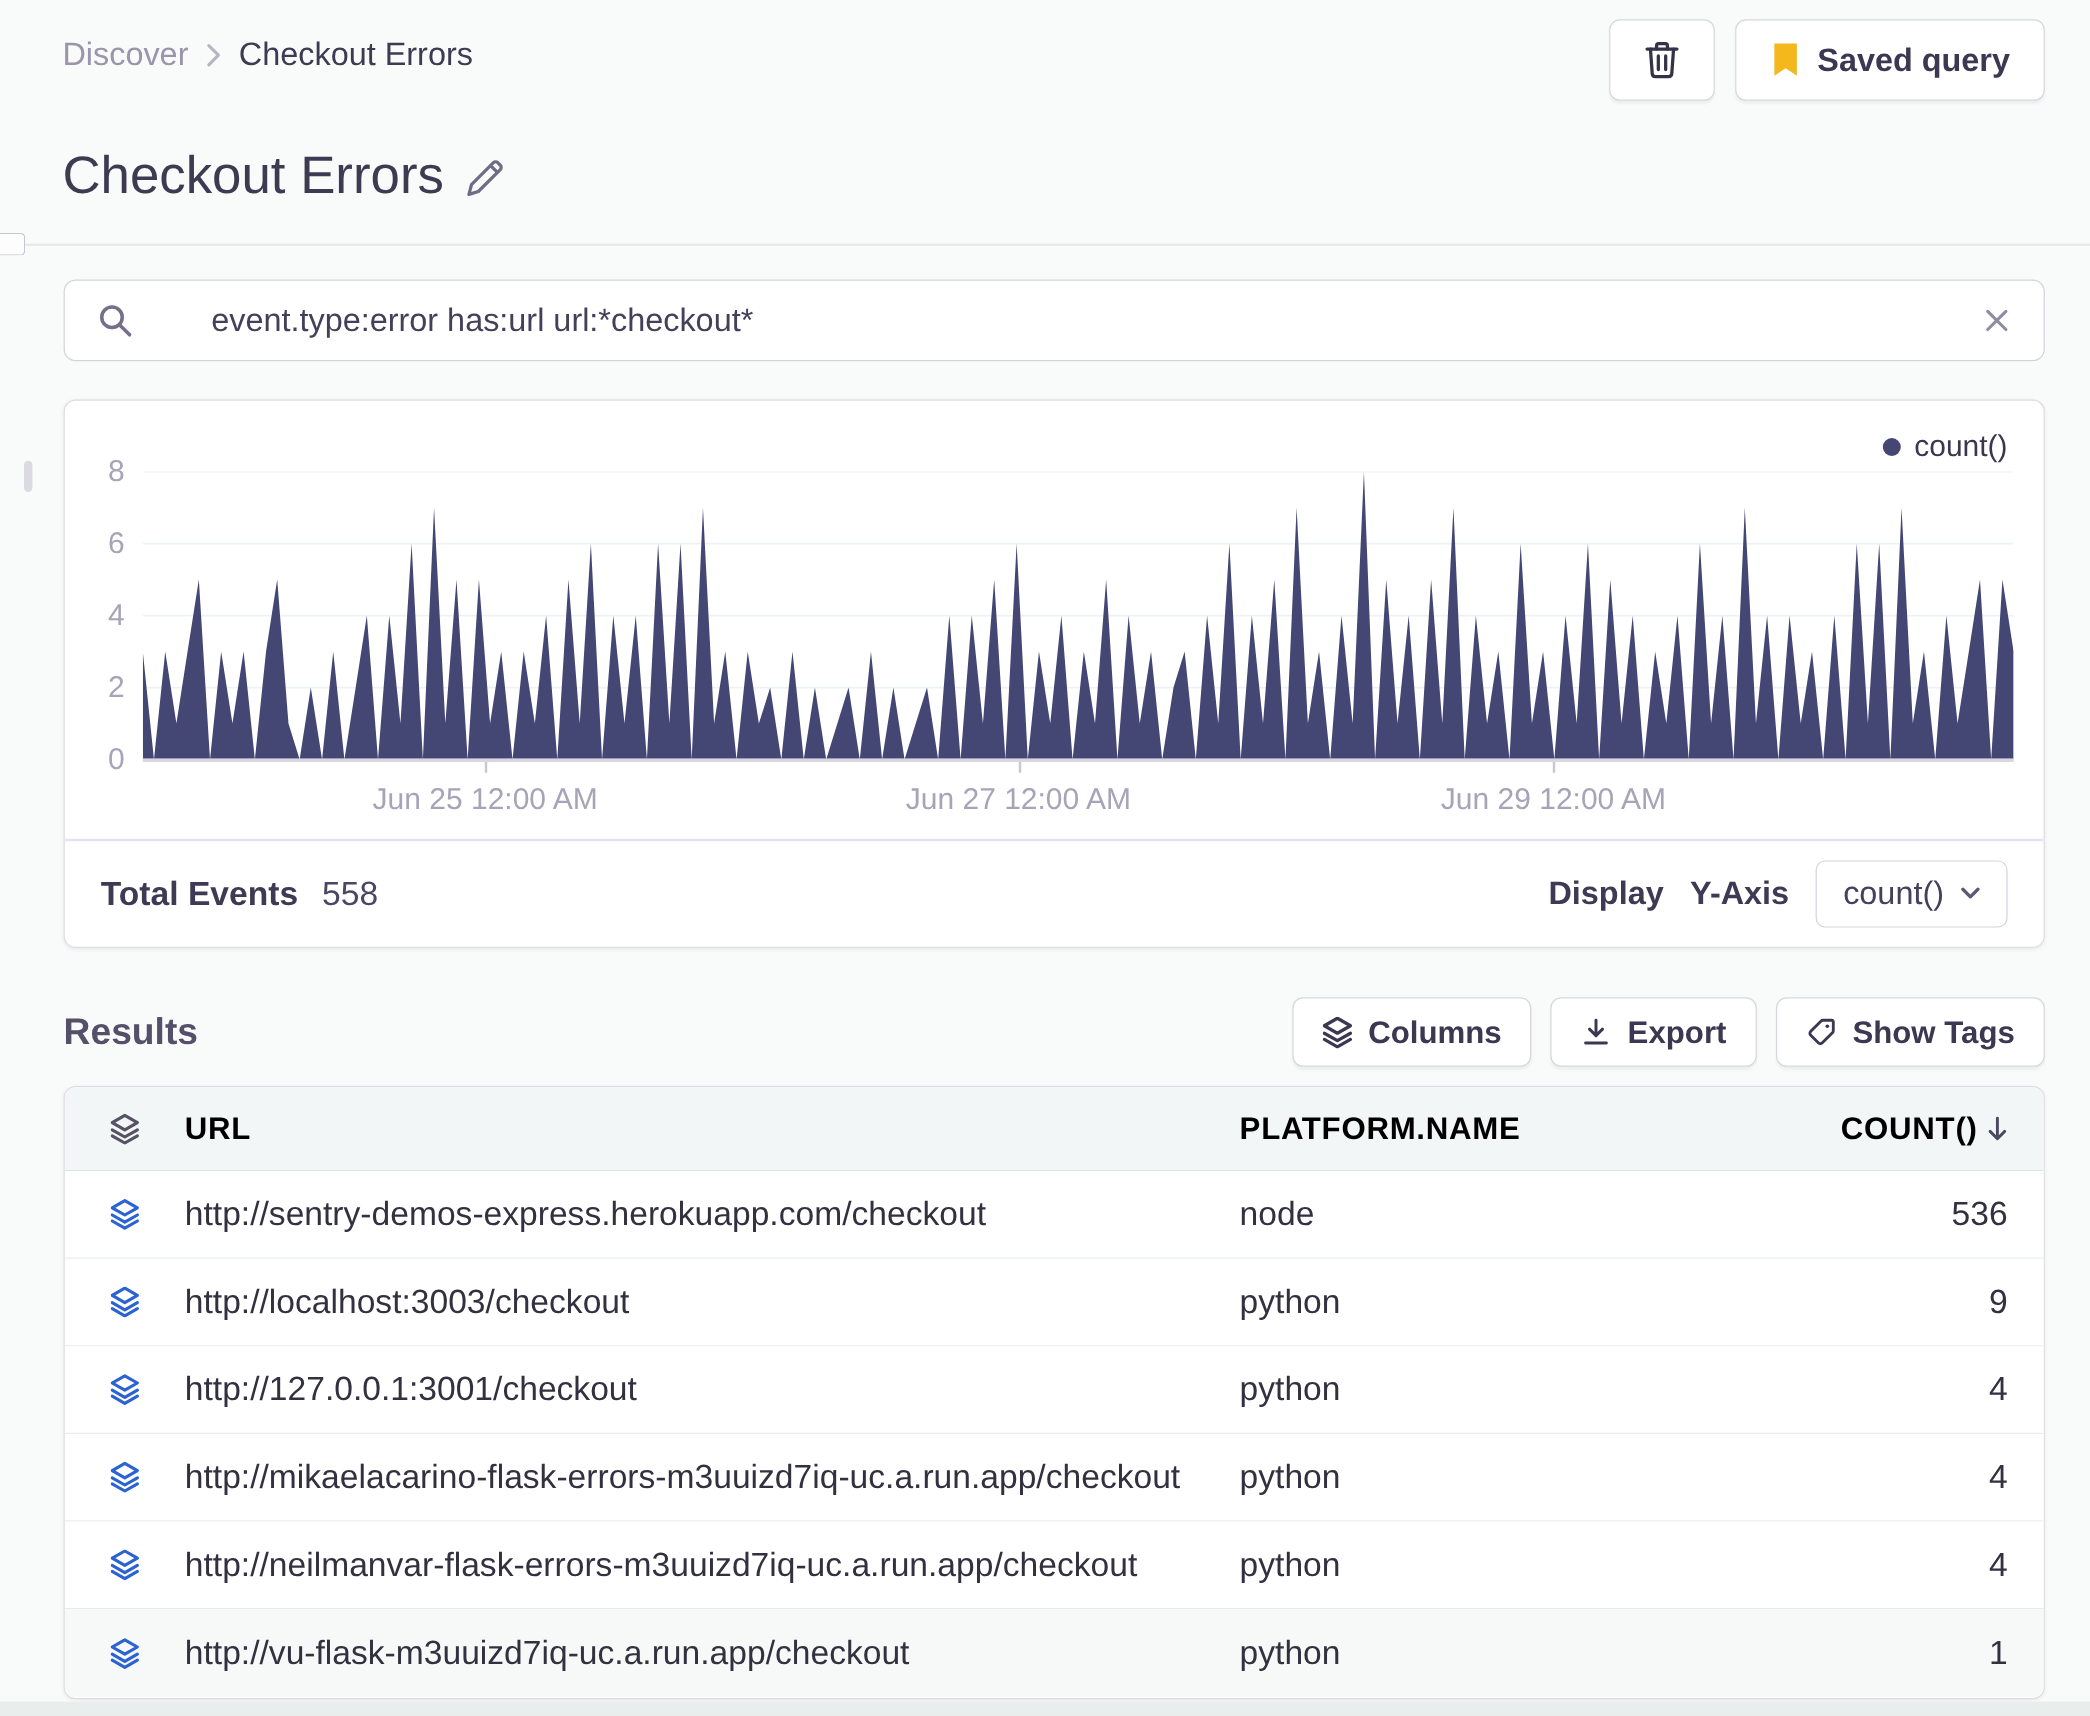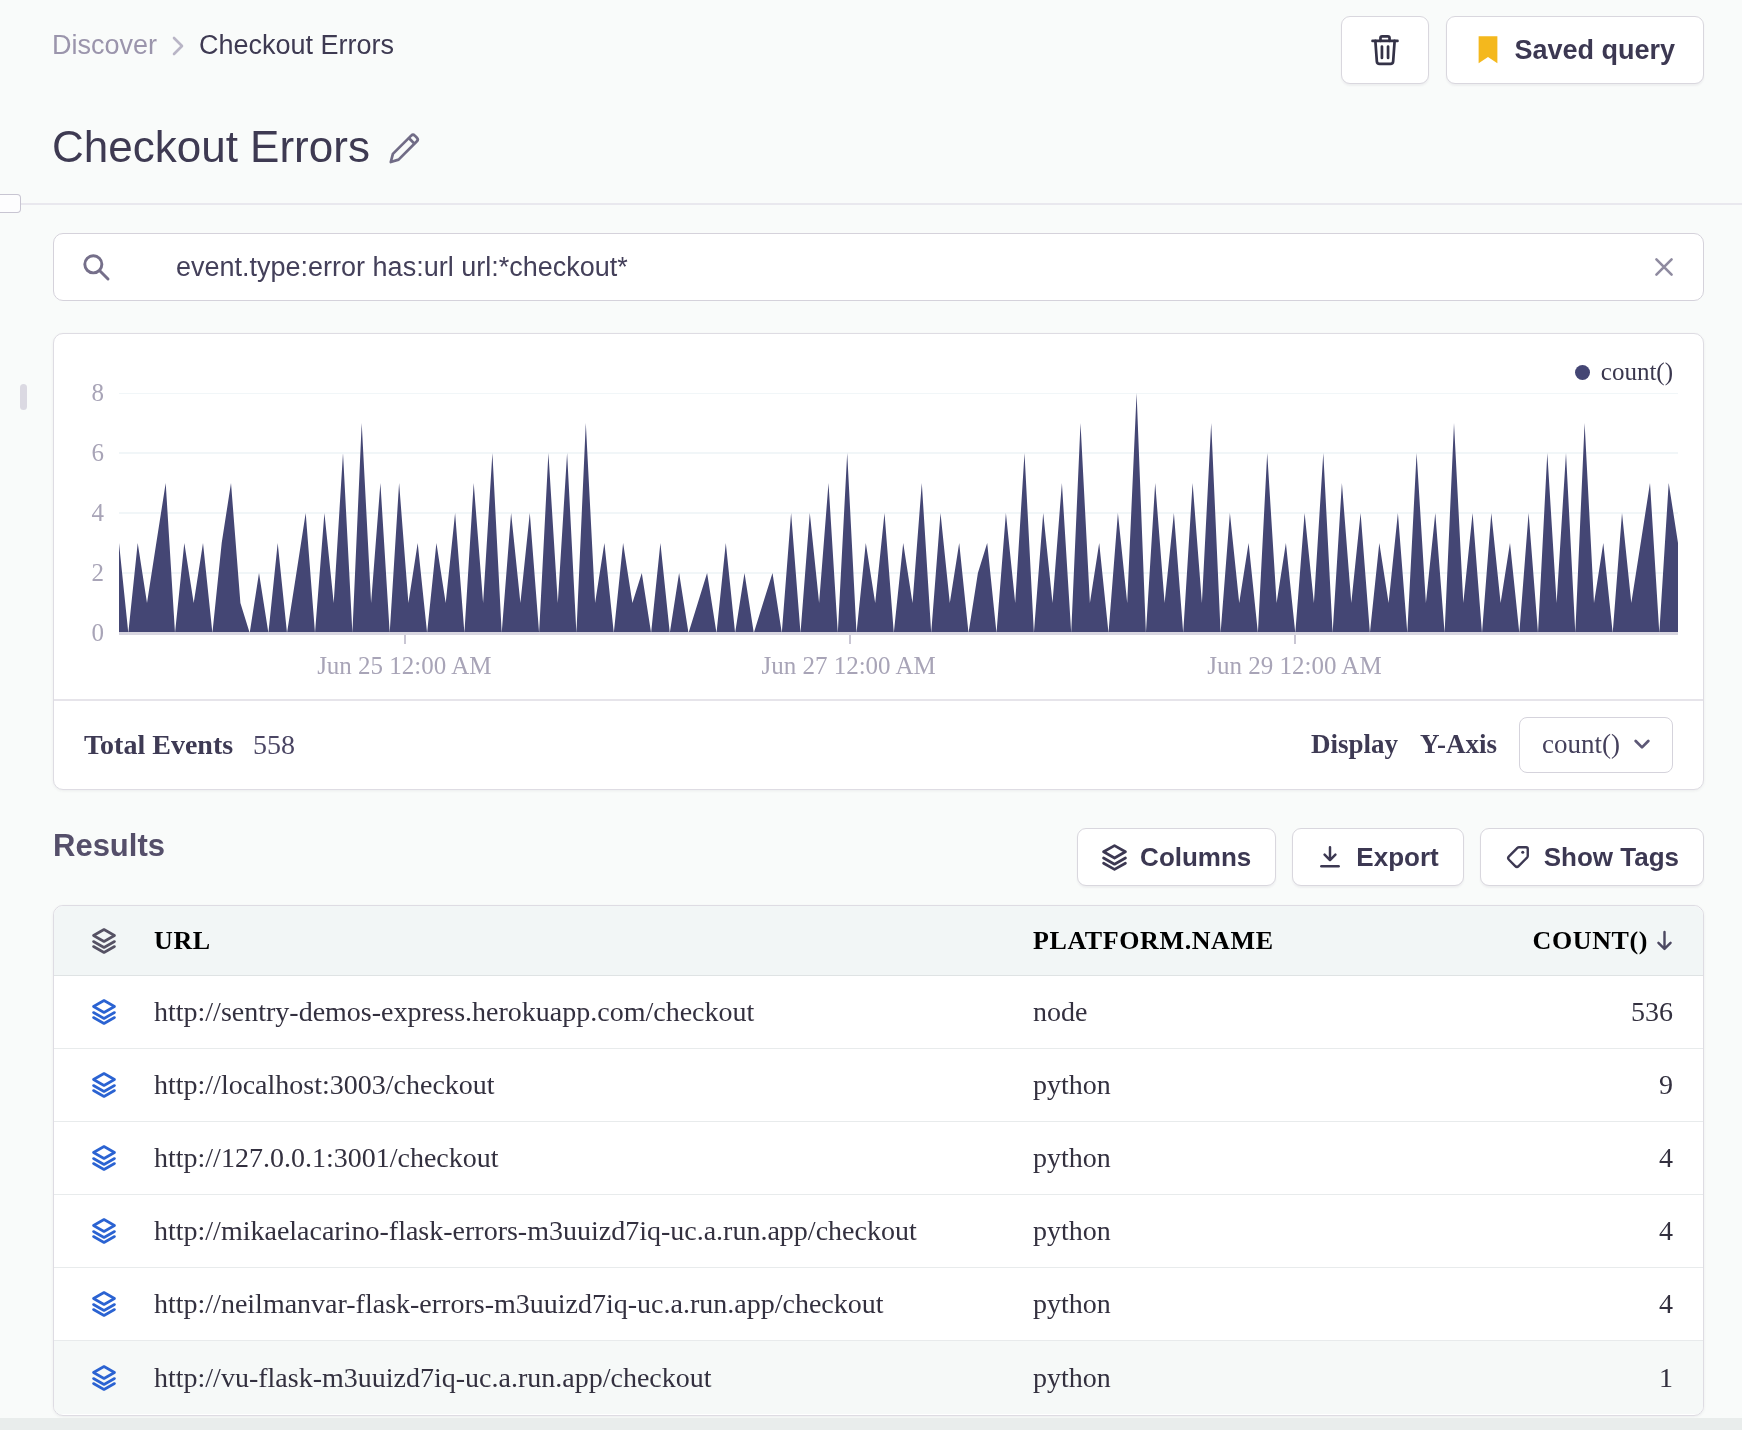--- a/index.html
+++ b/index.html
@@ -30,21 +30,21 @@
   .edge-pill { position:absolute; left:20px; top:384px; width:7px; height:26px; background:#dbd9e2; border-radius:4px; }
 
   
   .search-bar { position:absolute; left:53px; top:233px; width:1651px; height:68px;
                 background:#fff; border:1.5px solid #d5d2db; border-radius:10px;
                 display:flex; align-items:center; padding:0 26px; gap:20px; }
   .search-text { flex:1; font-size:27px; color:#44405a; white-space:nowrap; overflow:hidden;margin-left:44px; }
 
   
   .card { position:absolute; background:#fff; border:1.5px solid #dedce3; border-radius:10px;
-          box-shadow:0 1px 3px rgba(55,50,75,0.07);font-family:Liberation Serif, serif; }
+          box-shadow:0 1px 3px rgba(55,50,75,0.07); }
   .chart-card { left:53px; top:333px; width:1651px; height:457px; }
   .legend { position:absolute; top:24px; right:30px; display:flex; align-items:center; gap:11px;
             font-size:25px; color:#3a374e; }
   .legend-dot { width:15px; height:15px; border-radius:50%; background:#444674; }
   .plot-wrap { position:absolute; left:65px; top:59px; width:1559px; height:240px; }
   .plot-wrap svg { display:block; width:1559px; height:240px; }
   .axis-baseline { position:absolute; left:65px; top:298px; width:1559px; height:3px; background:#d8d6e0; }
   .y-labels { position:absolute; left:0; top:59px; width:50px; height:240px; }
   .y-labels div { position:absolute; right:0; width:50px; text-align:right; font-size:25px; color:#a8a4b7; }
   .x-axis { position:absolute; left:65px; top:301px; width:1559px; height:60px; }
@@ -55,21 +55,21 @@
   .total-label { font-size:28px; font-weight:bold; color:#3e3a54; }
   .total-value { font-size:28px; color:#4b4664; margin-left:20px; }
   .footer-right { margin-left:auto; display:flex; align-items:center; gap:22px; }
   .footer-field-label { font-size:27px; font-weight:bold; color:#3e3a54; }
   .dropdown { display:flex; align-items:center; gap:14px; height:56px; padding:0 22px;
               background:#fff; border:1.5px solid #d5d3dc; border-radius:8px;
               font-size:27px; color:#45405c; cursor:pointer; }
 
   
   .results-row { position:absolute; left:53px; top:828px; width:1651px; height:64px;
-                 display:flex; }
+                 display:flex; align-items:center; }
   .results-heading { font-size:31px; font-weight:bold; color:#554f6a; }
   .results-actions { margin-left:auto; display:flex; gap:16px; }
   .btn-small { height:58px; padding:0 24px; font-size:26px; border-radius:9px; }
 
   
   .table-card { left:53px; top:905px; width:1651px; height:511px; overflow:hidden; }
   .thead { display:flex; align-items:center; height:70px; background:#f2f6f6;
            border-bottom:1.5px solid #dfe3e4; border-radius:9px 9px 0 0;
            font-size:26px; font-weight:bold; letter-spacing:0.6px; color:#000000; text-transform:uppercase; }
   .trow { display:flex; align-items:center; height:73px; background:#fff; border-bottom:1.5px solid #e8ebec;

